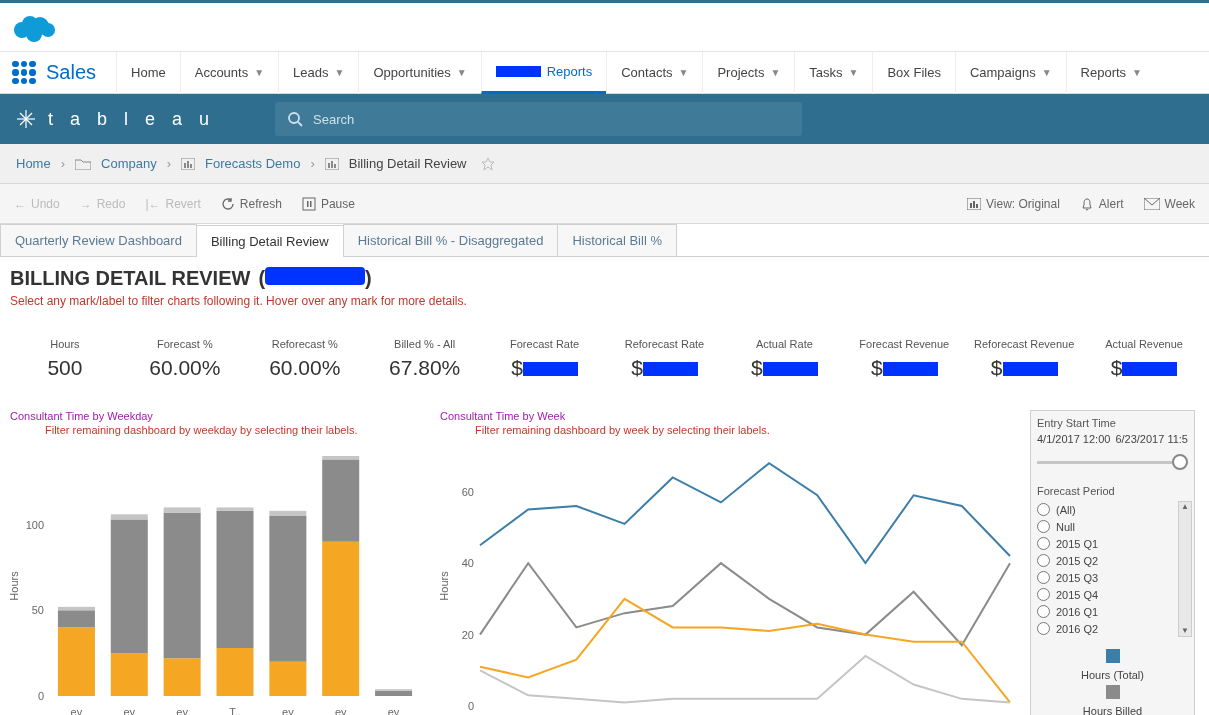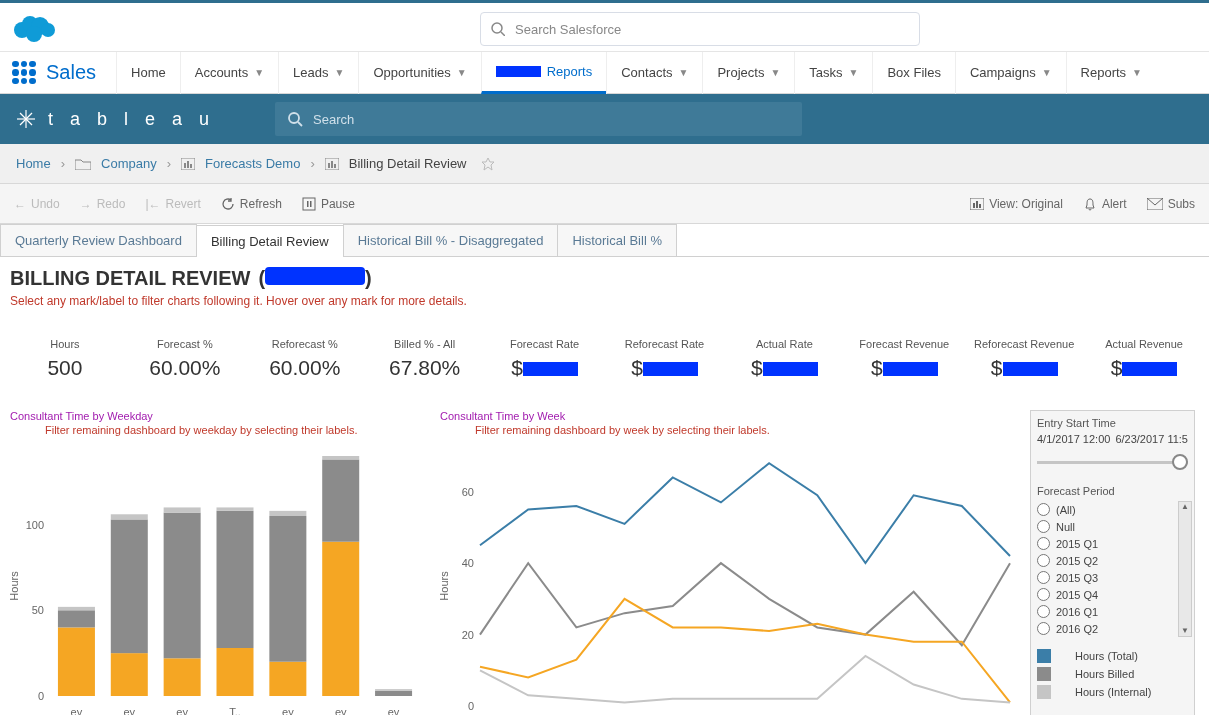--- a/index.html
+++ b/index.html
@@ -66,48 +66,41 @@
 .cp-week { width: 580px; }
 .cp-filters { width: 165px; background: #f5f5f5; border: 1px solid #d0d0d0; padding: 6px; font-size: 11px; color: #444; }
 
 .y-axis-label { position: absolute; left: -2px; top: 50%; transform: rotate(-90deg) translateX(-50%); transform-origin: left top; font-size: 11px; color: #666; }
 
 svg text { font-size: 11px; fill: #666; }
 
 .filter-row { display: flex; align-items: center; gap: 6px; padding: 2px 0; }
 .filter-row input[type=radio] { }
 
-.legend-row { display: flex; align-items: center; gap: 24px; font-size: 11px; padding: 2px 0; }
+.legend-row { display: flex; align-items: center; gap: 6px; font-size: 11px; padding: 2px 0; flex-direction: column; }
 .legend-sw { width: 14px; height: 14px; }
 
 .slider-wrap { position: relative; height: 24px; margin: 6px 0 10px 0; }
 .slider-track { position: absolute; left: 0; right: 0; top: 10px; height: 3px; background: #c5c5c5; }
 .slider-handle { position: absolute; top: 3px; width: 16px; height: 16px; border-radius: 50%; background: #fff; border: 2px solid #888; }
 
 </style>
 </head>
 <body>
 
 <div class="sf-header">
   <svg class="sf-logo" viewBox="0 0 44 30">
       <g fill="#0f9bd7">
         <circle cx="10" cy="18" r="8"></circle>
         <circle cx="18" cy="12" r="8"></circle>
         <circle cx="28" cy="14" r="9"></circle>
         <circle cx="36" cy="18" r="7"></circle>
         <circle cx="22" cy="22" r="8"></circle>
       </g>
     </svg>
-  <div class="sf-search">
-    <svg width="14" height="14">
-        <circle cx="6" cy="6" r="5" fill="none" stroke="#888" stroke-width="1.5"></circle>
-        <line x1="10" y1="10" x2="14" y2="14" stroke="#888" stroke-width="1.5"></line>
-      </svg>
-    <span>Search Salesforce</span>
-  </div>
 </div>
 
 <div class="sf-nav">
   <div class="app-icon">
       <span></span>
       <span></span>
       <span></span>
       <span></span>
       <span></span>
       <span></span>
@@ -251,21 +244,21 @@
       <svg width="14" height="14">
         <path d="M7 2 C4 2 4 5 4 8 L3 11 L11 11 L10 8 C10 5 10 2 7 2 Z M6 12 A1 1 0 0 0 8 12" fill="none" stroke="#666"></path>
       </svg>
       <span>Alert</span>
     </div>
   <div class="tb-item">
       <svg width="16" height="12">
         <rect x="0" y="0" width="16" height="12" fill="none" stroke="#666"></rect>
         <path d="M0 0 L8 7 L16 0" fill="none" stroke="#666"></path>
       </svg>
-      <span>Subs</span>
+      <span>Week</span>
     </div>
 </div>
 
 <div class="sheet-tabs">
   <div class="tab">Quarterly Review Dashboard</div>
   <div class="tab active">Billing Detail Review</div>
   <div class="tab">Historical Bill % - Disaggregated</div>
   <div class="tab">Historical Bill %</div>
 </div>
 

